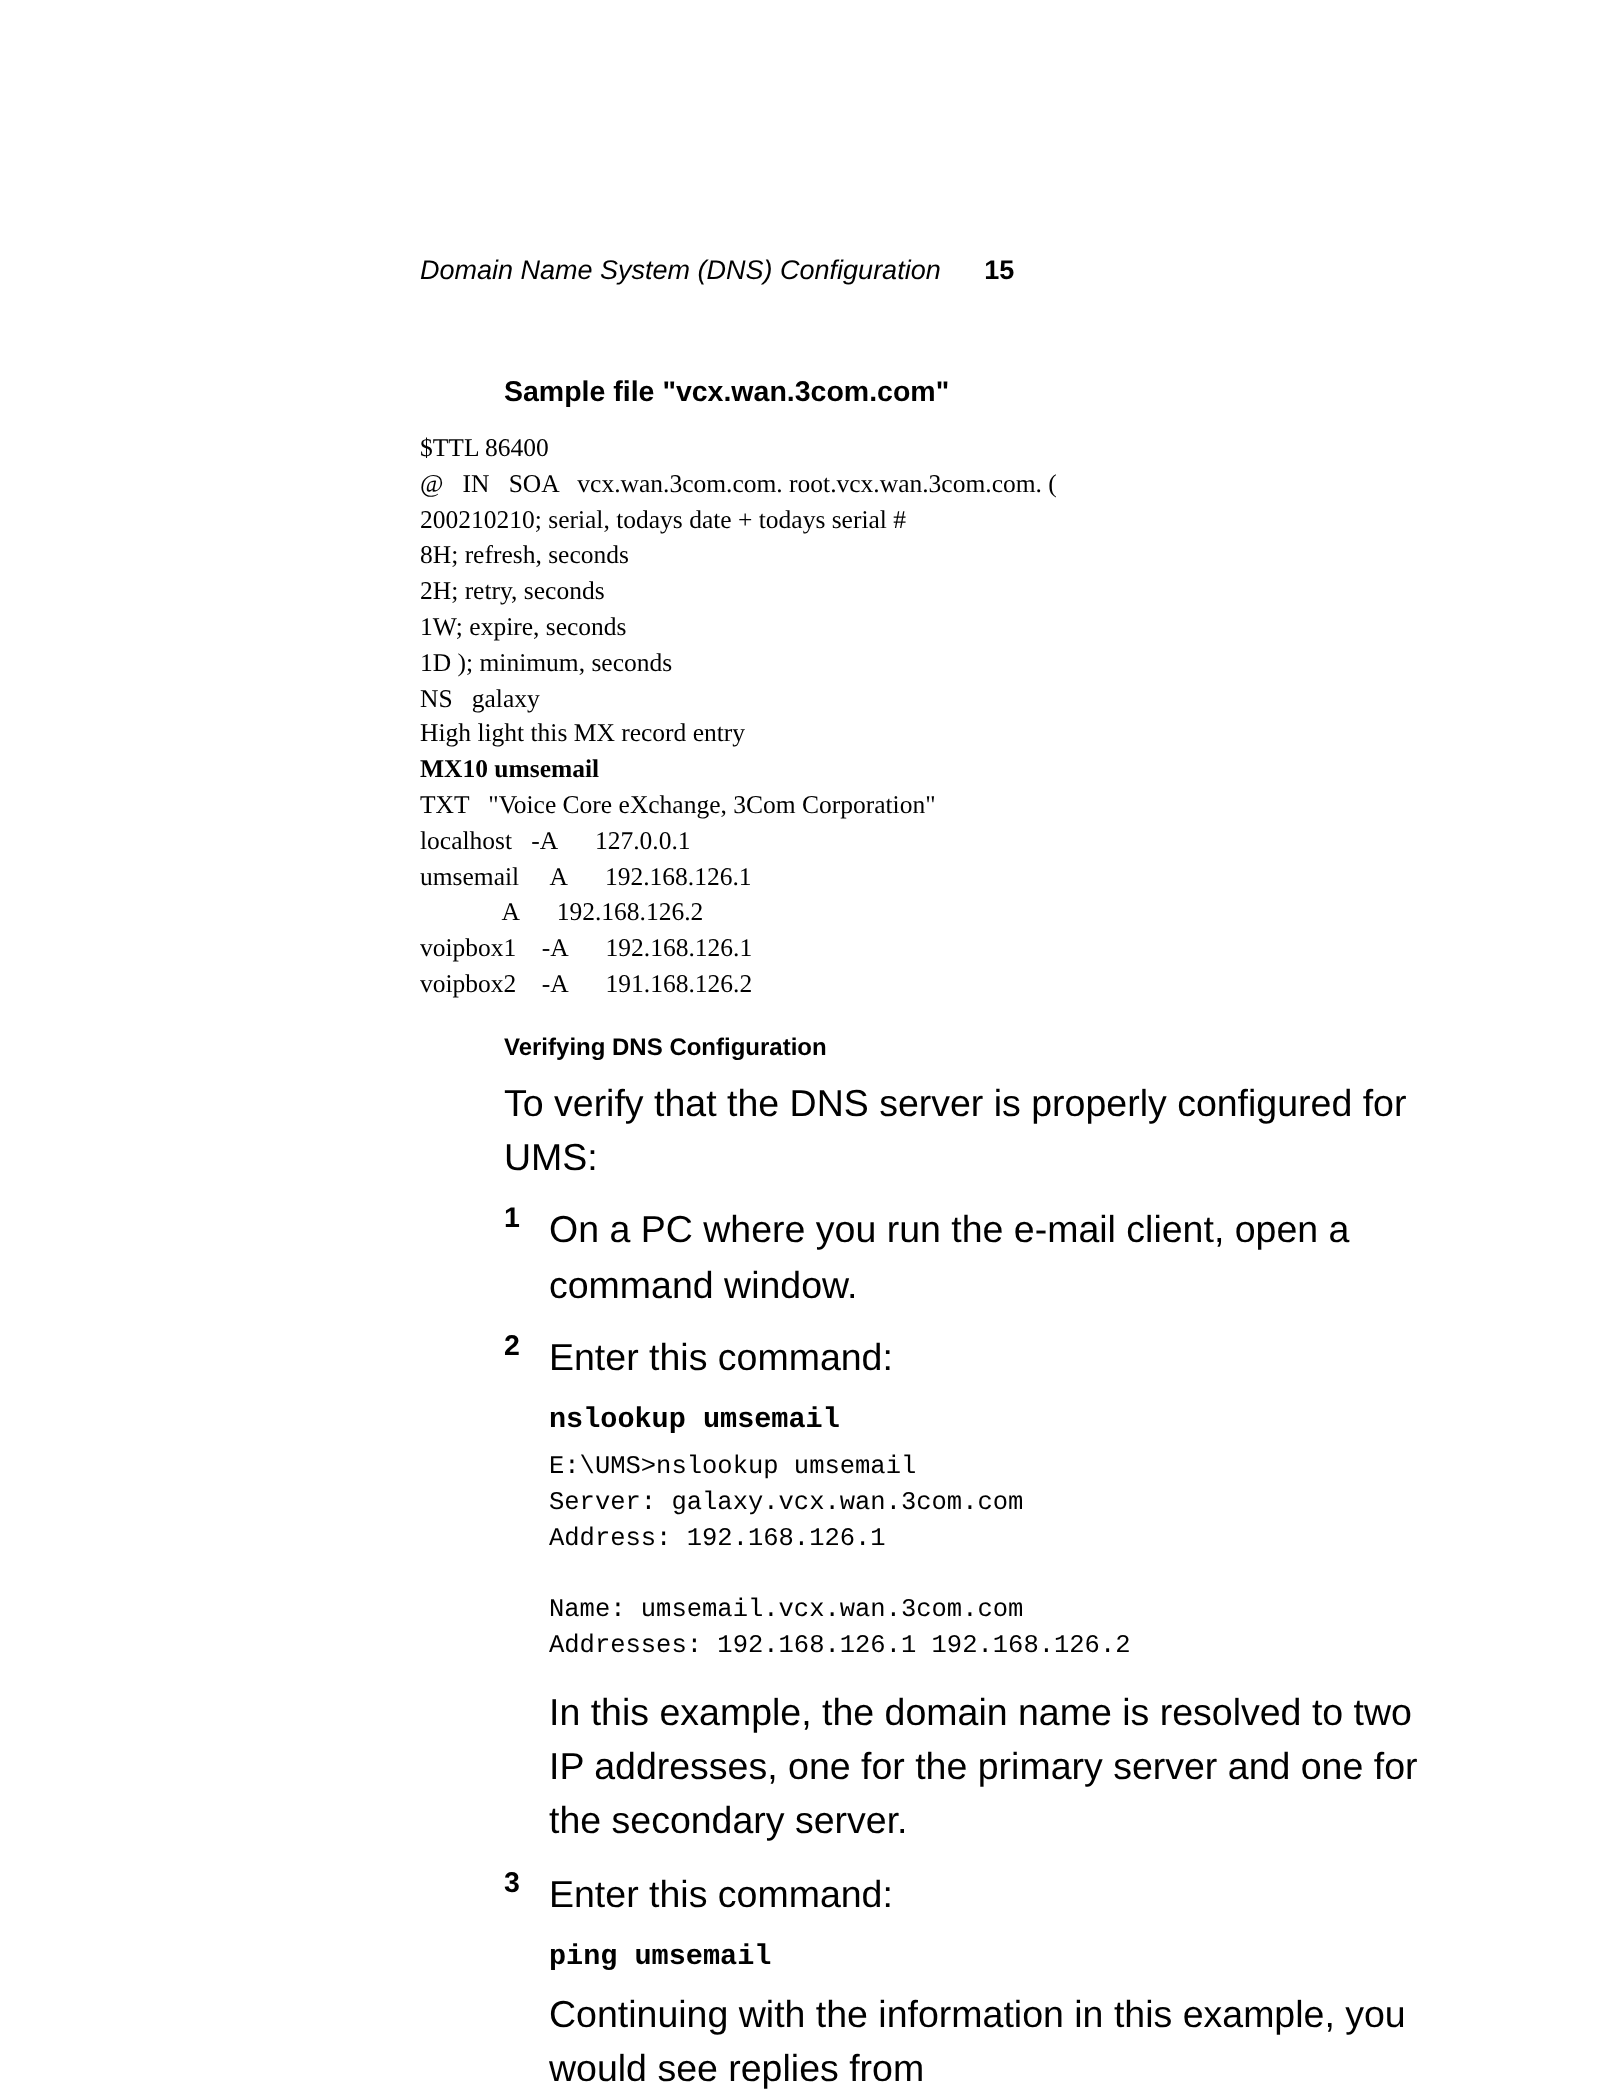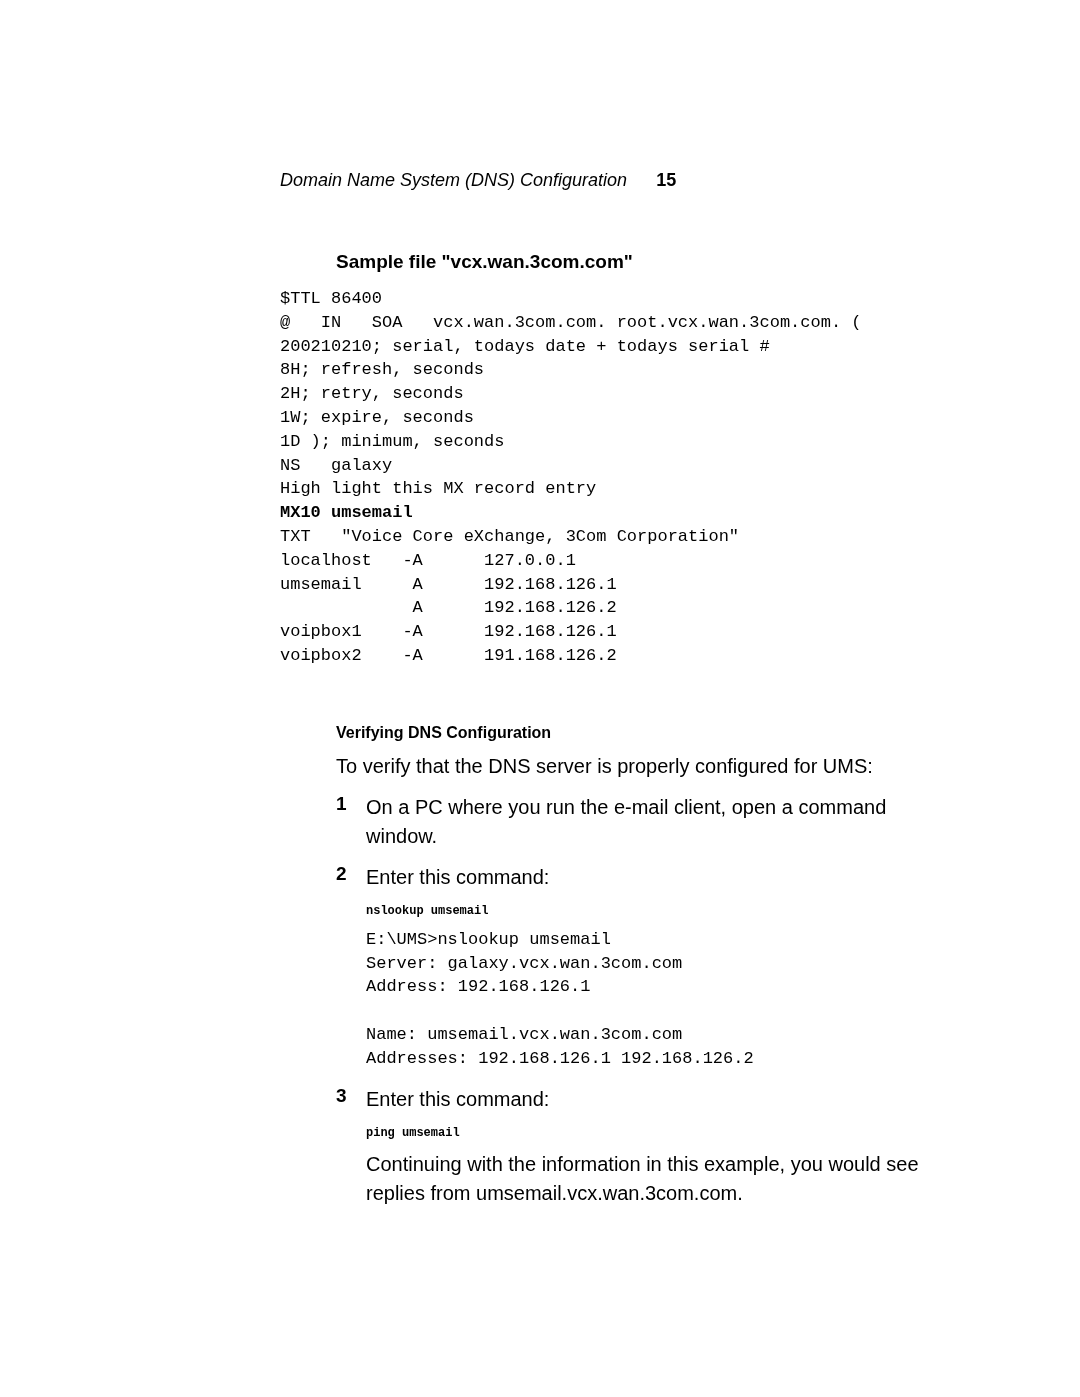--- a/index.html
+++ b/index.html
@@ -27,40 +27,40 @@
     font-weight: bold;
     margin-left: 24px;
   }
   .section-title {
     font-weight: bold;
     font-size: 19px;
     margin-left: 56px;
     margin-bottom: 14px;
   }
   .code {
-    font-family: Liberation Mono, monospace;
+    font-family: Liberation Serif, serif;
     font-size: 17px;
     line-height: 1.4;
     white-space: pre;
-    margin-bottom: 56px;
+    margin-bottom: 22px;
   }
   .code b {
     font-weight: bold;
     text-align: right;
   }
   .content-offset {
     margin-left: 56px;
   }
   .h2 {
     font-weight: bold;
     font-size: 16px;
     margin-bottom: 10px;
   }
   .para {
-    font-size: 20px;
+    font-size: 25px;
     line-height: 1.45;
     margin-bottom: 12px;
   }
   ol.steps {
     list-style: none;
     padding: 0;
     margin: 0;
   }
   ol.steps > li {
     position: relative;
@@ -70,21 +70,21 @@
   ol.steps > li > .num {
     position: absolute;
     left: 0;
     top: 0;
     font-weight: bold;
     font-size: 19px;
   }
   .mono-bold {
     font-family: "Courier New", Courier, monospace;
     font-weight: bold;
-    font-size: 12px;
+    font-size: 19px;
     margin: 8px 0 10px 0;
   }
   .mono {
     font-family: "Courier New", Courier, monospace;
     font-size: 17px;
     white-space: pre;
     line-height: 1.4;
     margin: 10px 0 14px 0;
   }
 </style>
@@ -129,20 +129,21 @@
       <li>
         <span class="num">2</span>
         <div class="para">Enter this command:</div>
         <div class="mono-bold">nslookup umsemail</div>
         <div class="mono">E:\UMS&gt;nslookup umsemail
 Server: galaxy.vcx.wan.3com.com
 Address: 192.168.126.1
 
 Name: umsemail.vcx.wan.3com.com
 Addresses: 192.168.126.1 192.168.126.2</div>
+        <div class="para">In this example, the domain name is resolved to two IP addresses, one for the primary server and one for the secondary server.</div>
       </li>
       <li>
         <span class="num">3</span>
         <div class="para">Enter this command:</div>
         <div class="mono-bold">ping umsemail</div>
         <div class="para">Continuing with the information in this example, you would see replies from umsemail.vcx.wan.3com.com.</div>
       </li>
     </ol>
   </div>
 

